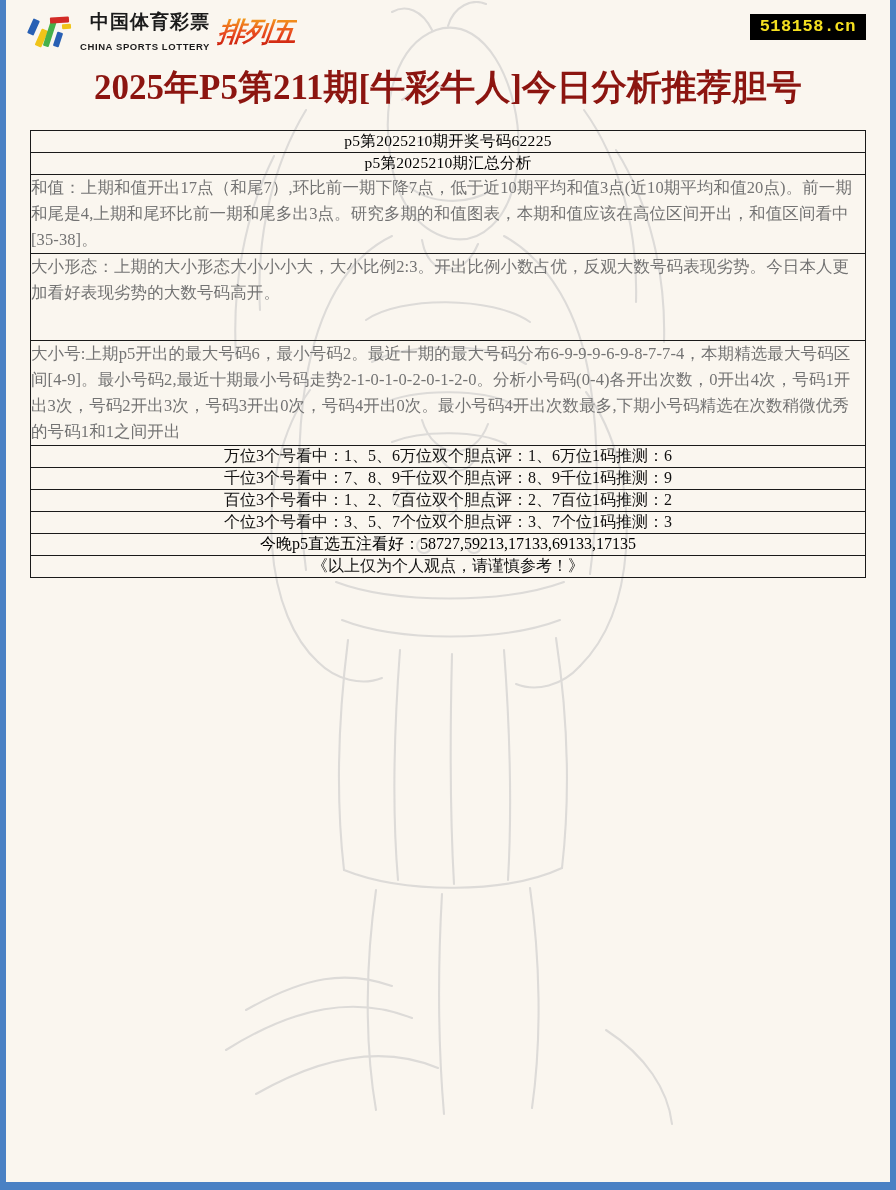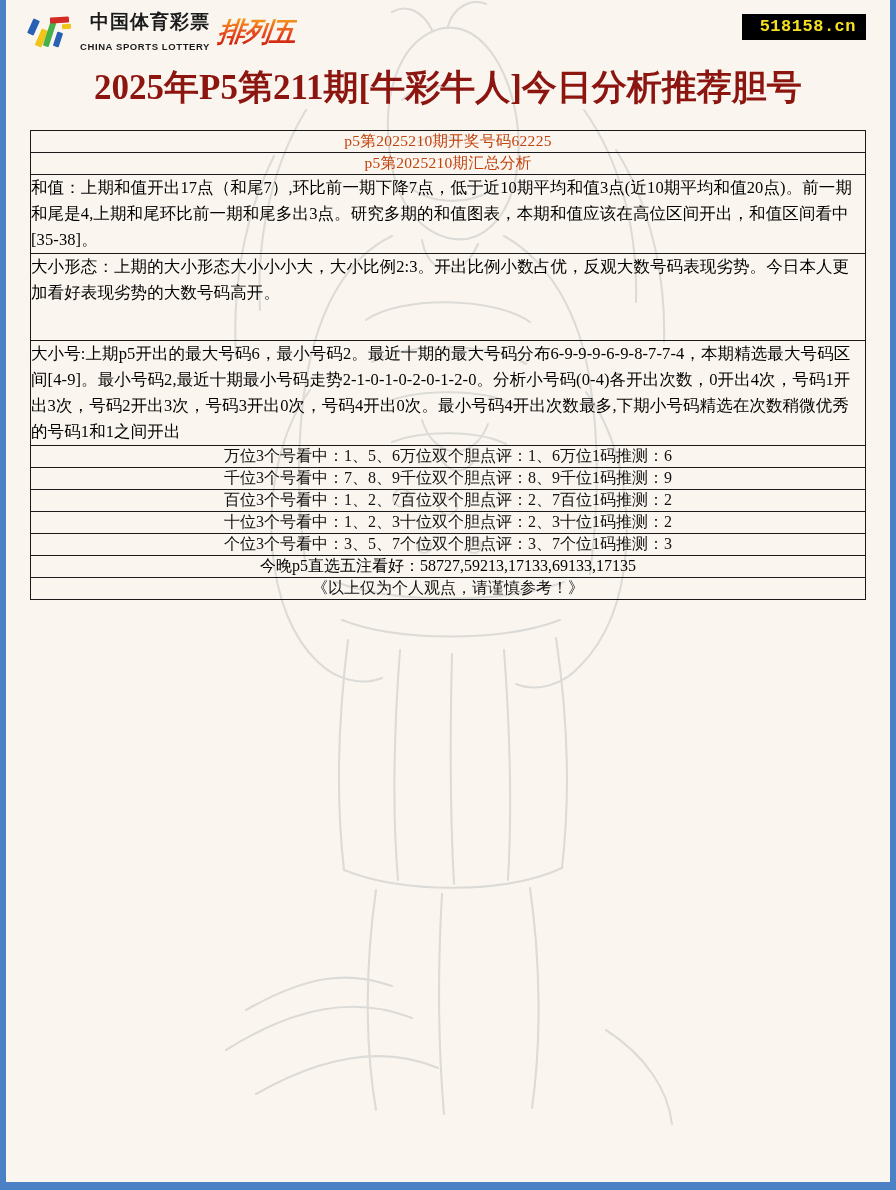--- a/index.html
+++ b/index.html
@@ -104,21 +104,21 @@
   }
   .site-badge {
     position: absolute;
     right: 24px;
     top: 14px;
     background: #000000;
     color: #f5e020;
     font-family: "Liberation Mono", "DejaVu Sans Mono", monospace;
     font-size: 17px;
     font-weight: bold;
-    padding: 3px 10px 4px 18px;
+    padding: 3px 10px 4px 10px;
     letter-spacing: 0.5px;
   }
 
   
   .page-title {
     text-align: center;
     color: #8c1510;
     font-family: "Liberation Serif", serif;
     font-size: 35px;
     font-weight: bold;
@@ -136,29 +136,29 @@
     background: transparent;
   }
   table.sheet td {
     border: 1px solid #1a1a1a;
     padding: 0;
     background: transparent;
   }
   .cell-center {
     text-align: center;
     font-size: 15.5px;
-    color: #c2410c;
+    color: #000000;
     padding: 21px 12px 22px 12px;
     letter-spacing: 0.3px;
   }
   .cell-para {
     text-align: left;
     font-size: 16.5px;
     line-height: 26px;
-    color: #000000;
+    color: #737373;
     padding: 16px 9px 18px 9px;
     letter-spacing: 0.1px;
   }
   .cell-para.tall { padding-bottom: 34px; }
   .cell-pos {
     text-align: center;
     font-size: 16px;
     color: #111;
     padding: 23px 12px 24px 12px;
   }
@@ -284,23 +284,20 @@
         <tr>
           <td class="cell-pos">万位3个号看中：1、5、6万位双个胆点评：1、6万位1码推测：6</td>
         </tr>
         <tr>
           <td class="cell-pos">千位3个号看中：7、8、9千位双个胆点评：8、9千位1码推测：9</td>
         </tr>
         <tr>
           <td class="cell-pos">百位3个号看中：1、2、7百位双个胆点评：2、7百位1码推测：2</td>
         </tr>
         <tr>
-          <td class="cell-pos">十位3个号看中：1、2、3十位双个胆点评：2、3十位1码推测：2</td>
-        </tr>
-        <tr>
           <td class="cell-pos">个位3个号看中：3、5、7个位双个胆点评：3、7个位1码推测：3</td>
         </tr>
         <tr>
           <td class="cell-pick">今晚p5直选五注看好：58727,59213,17133,69133,17135</td>
         </tr>
         <tr>
           <td class="cell-note">《以上仅为个人观点，请谨慎参考！》</td>
         </tr>
       </tbody>
     </table>

